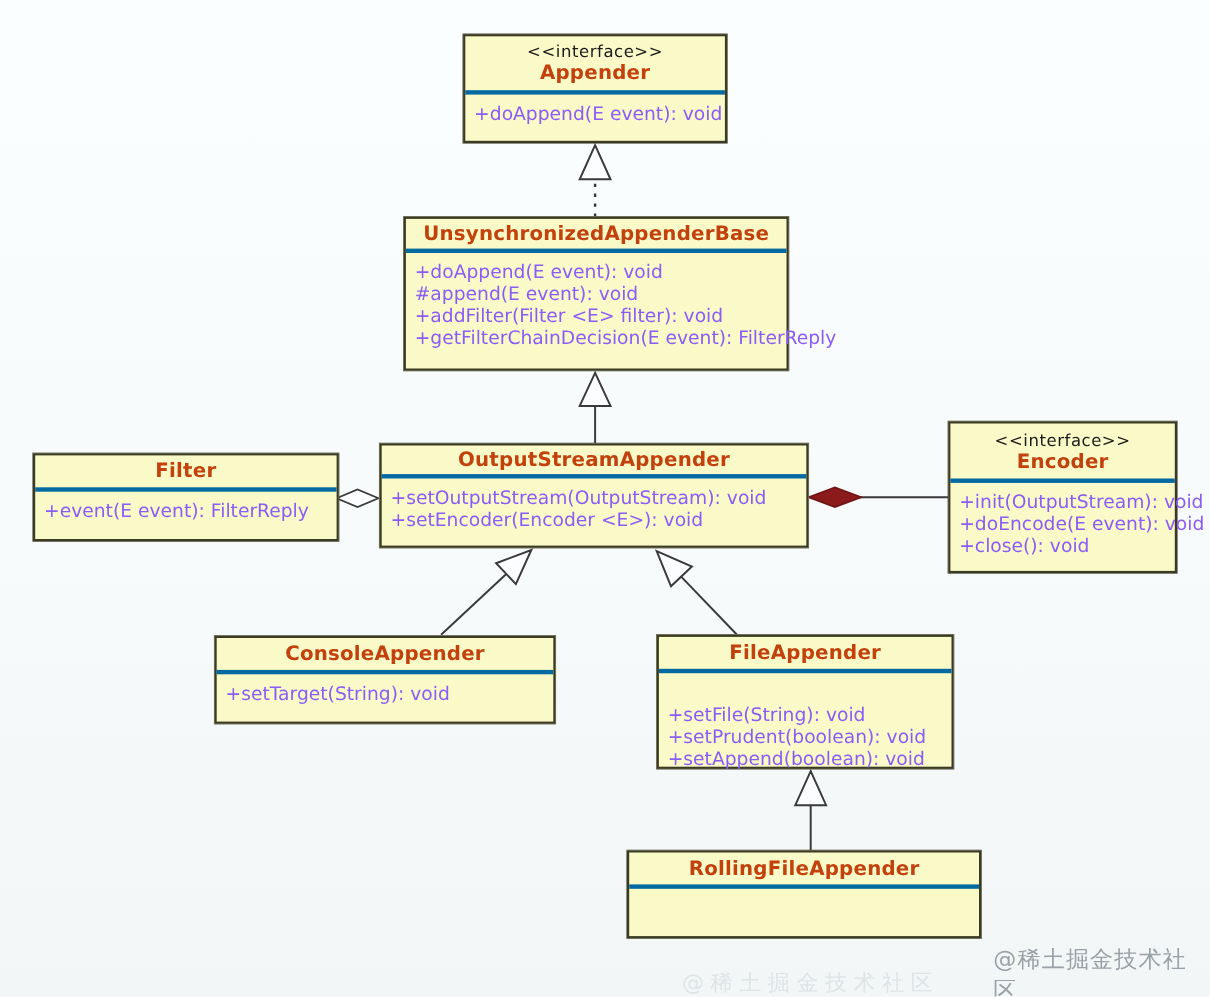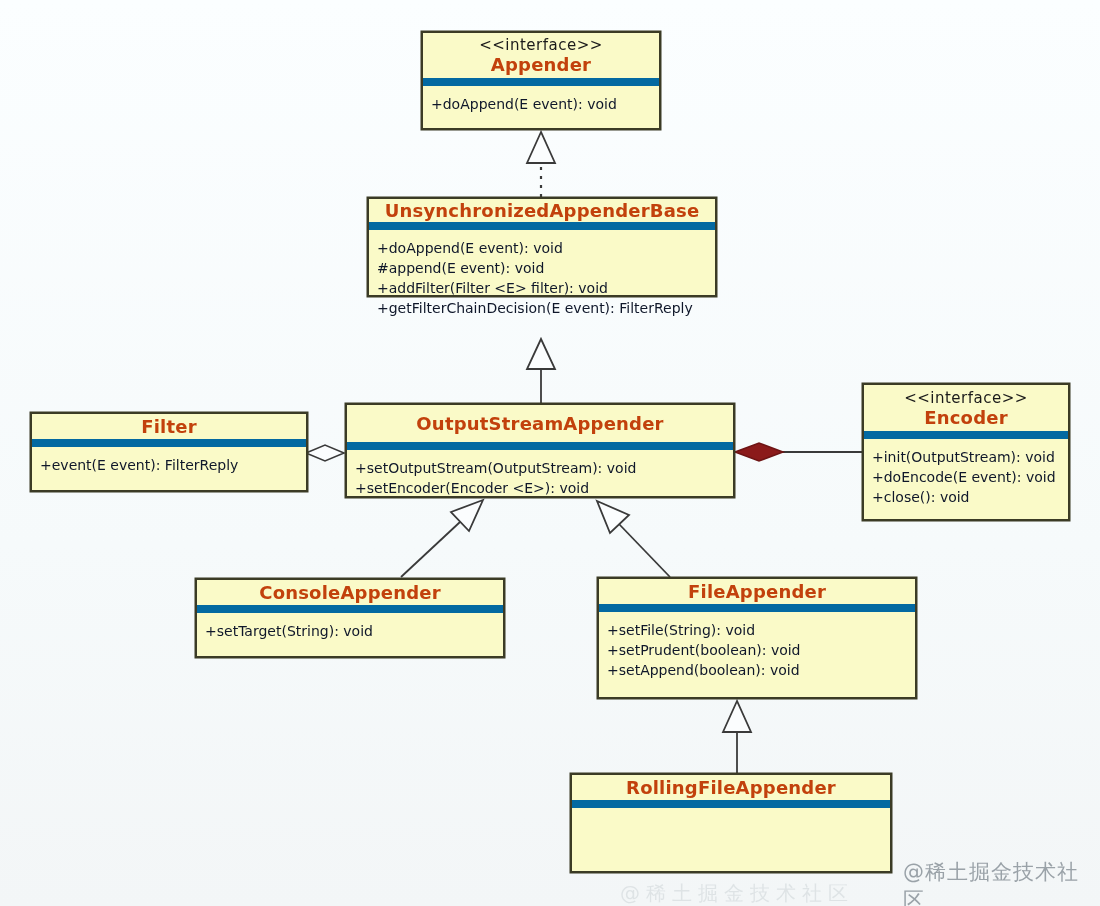--- a/index.html
+++ b/index.html
@@ -24,21 +24,21 @@
   }
   .uml-class {
     position: absolute;
     background: #fafac8;
     border: 2px solid #3b3b25;
     box-shadow: 0 0 0 0.5px #3b3b25;
     display: flex;
     flex-direction: column;
   }
   .uml-header {
-    border-bottom: 8px solid #0369a1;
+    border-bottom: 4px solid #0369a1;
     display: flex;
     flex-direction: column;
     justify-content: center;
     align-items: center;
     flex: 0 0 auto;
   }
   .stereotype {
     font-size: 15px;
     color: #1a1a1a;
     letter-spacing: 0.5px;
@@ -47,23 +47,23 @@
     font-size: 18px;
     font-weight: bold;
     color: #c2410c;
     letter-spacing: 0.2px;
   }
   .uml-methods {
     padding: 8px 6px 4px 8px;
     flex: 1 1 auto;
   }
   .method {
-    font-size: 14px;
+    font-size: 17px;
     line-height: 20px;
-    color: #0f172a;
+    color: #8b5cf6;
     white-space: nowrap;
   }
   .watermark {
     position: absolute;
     left: 903px;
     top: 858px;
     font-size: 21px;
     color: #9aa2a8;
     letter-spacing: 1px;
   }
@@ -124,34 +124,34 @@
   <div class="uml-class" style="left:421px; top:31px; width:240px; height:99px;">
     <div class="uml-header" style="height:53px;">
       <div class="stereotype">&lt;&lt;interface&gt;&gt;</div>
       <div class="cls-name">Appender</div>
     </div>
     <div class="uml-methods">
       <div class="method">+doAppend(E event): void</div>
     </div>
   </div>
 
-  <div class="uml-class" style="left:367px; top:197px; width:350px; height:100px;">
+  <div class="uml-class" style="left:367px; top:197px; width:350px; height:140px;">
     <div class="uml-header" style="height:31px;">
       <div class="cls-name">UnsynchronizedAppenderBase</div>
     </div>
     <div class="uml-methods">
       <div class="method">+doAppend(E event): void</div>
       <div class="method">#append(E event): void</div>
       <div class="method">+addFilter(Filter &lt;E&gt; filter): void</div>
       <div class="method">+getFilterChainDecision(E event): FilterReply</div>
     </div>
   </div>
 
   <div class="uml-class" style="left:345px; top:403px; width:390px; height:95px;">
-    <div class="uml-header" style="height:45px;">
+    <div class="uml-header" style="height:30px;">
       <div class="cls-name">OutputStreamAppender</div>
     </div>
     <div class="uml-methods">
       <div class="method">+setOutputStream(OutputStream): void</div>
       <div class="method">+setEncoder(Encoder &lt;E&gt;): void</div>
     </div>
   </div>
 
   <div class="uml-class" style="left:30px; top:412px; width:278px; height:80px;">
     <div class="uml-header" style="height:33px;">
@@ -176,32 +176,32 @@
 
   <div class="uml-class" style="left:195px; top:578px; width:310px; height:80px;">
     <div class="uml-header" style="height:33px;justify-content:center;">
       <div class="cls-name">ConsoleAppender</div>
     </div>
     <div class="uml-methods">
       <div class="method">+setTarget(String): void</div>
     </div>
   </div>
 
-  <div class="uml-class" style="left:597px; top:577px; width:320px; height:122px;">
+  <div class="uml-class" style="left:597px; top:577px; width:270px; height:122px;gap:20px;">
     <div class="uml-header" style="height:33px;">
       <div class="cls-name">FileAppender</div>
     </div>
     <div class="uml-methods">
       <div class="method">+setFile(String): void</div>
       <div class="method">+setPrudent(boolean): void</div>
       <div class="method">+setAppend(boolean): void</div>
     </div>
   </div>
 
-  <div class="uml-class" style="left:570px; top:773px; width:322px; height:100px;">
+  <div class="uml-class" style="left:570px; top:773px; width:322px; height:80px;">
     <div class="uml-header" style="height:33px;">
       <div class="cls-name">RollingFileAppender</div>
     </div>
   </div>
 
   <div class="watermark-ghost">@稀土掘金技术社区</div>
   <div class="watermark">@稀土掘金技术社区</div>
 
 </div>
 

